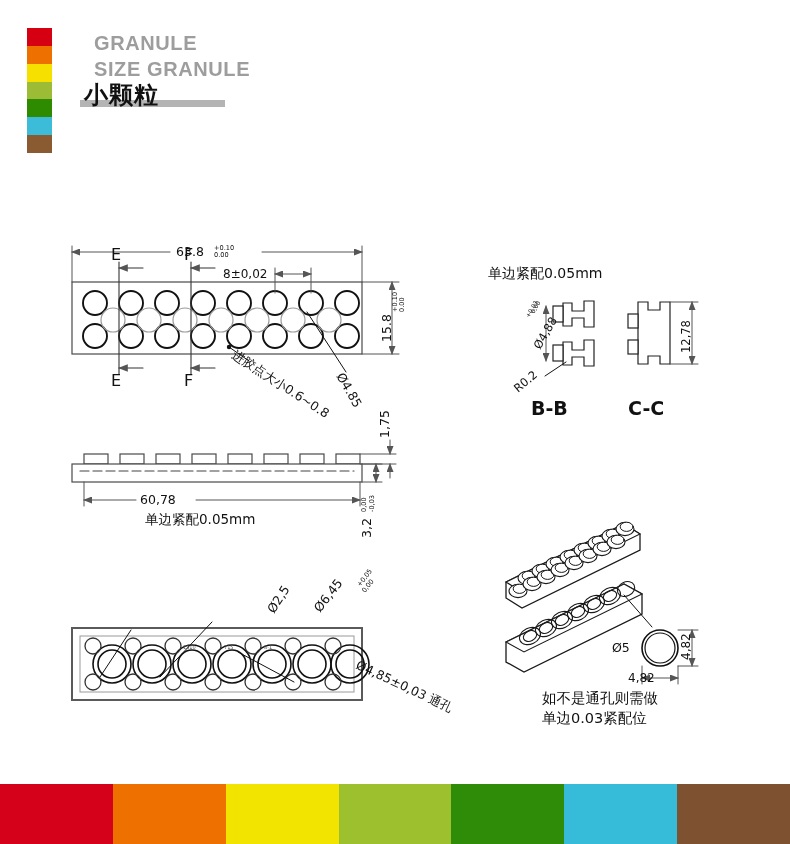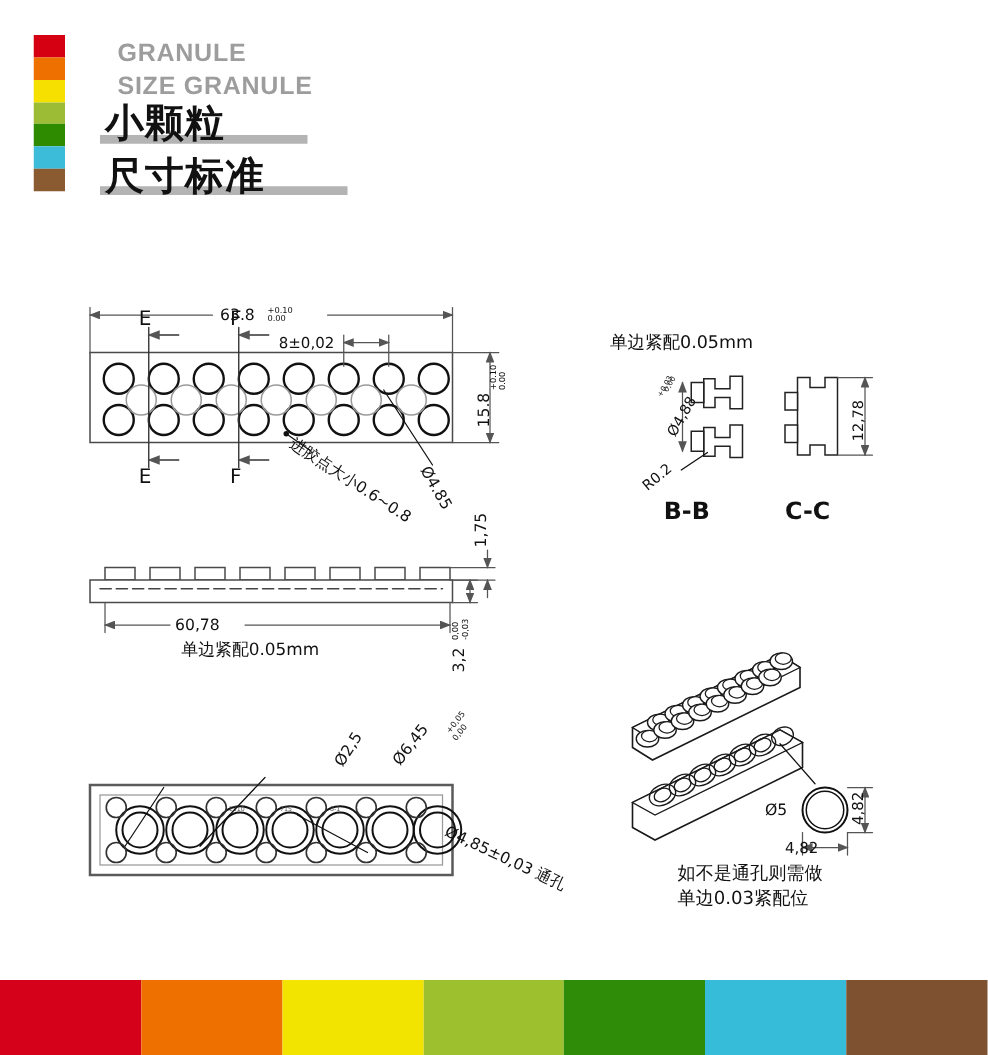--- a/index.html
+++ b/index.html
@@ -18,21 +18,21 @@
               display:flex;flex-direction:column;}
   .swatch-col > div{flex:1 1 0;}
 
   .brand-en{position:absolute;left:94px;top:30px;
             font-size:20px;font-weight:bold;color:#9d9d9d;
             letter-spacing:.6px;line-height:1.32;}
   .brand-en span{display:block;}
 
   .title-wrap{position:absolute;left:80px;top:82px;}
   .big-title{position:relative;display:inline-block;
-             font-size:31px;font-weight:bold;color:#111;
+             font-size:24px;font-weight:bold;color:#111;
              line-height:1.12;letter-spacing:1px;
              font-family:"DejaVu Sans", sans-serif;
              margin:0 0 7px 0;padding:0 4px;text-align:right;}
   .big-title .hl{position:absolute;left:0;right:-62px;bottom:2px;height:7px;
                  background:#b4b4b4;z-index:0;}
   .big-title .tx{position:relative;z-index:1;}
 
   
   .draw{position:absolute;left:0;top:190px;width:790px;height:585px;}
   .draw svg{display:block;}
@@ -62,24 +62,20 @@
       <span>GRANULE</span>
       <span>SIZE GRANULE</span>
     </div>
 
     <div class="title-wrap">
       <div class="big-title">
         <span class="hl"></span>
         <span class="tx">小颗粒</span>
       </div>
       <br>
-      <div class="big-title">
-        <span class="hl"></span>
-        <span class="tx">尺寸标准</span>
-      </div>
     </div>
   </div>
 
   <div class="draw">
     <svg width="790" height="585" viewBox="0 0 790 585" xmlns="http://www.w3.org/2000/svg">
       <defs>
         <marker id="ar" markerWidth="9" markerHeight="7" refX="8" refY="3.5" orient="auto">
           <polygon points="0 0, 9 3.5, 0 7" fill="#555"></polygon>
         </marker>
         <marker id="arS" markerWidth="9" markerHeight="7" refX="1" refY="3.5" orient="auto">

